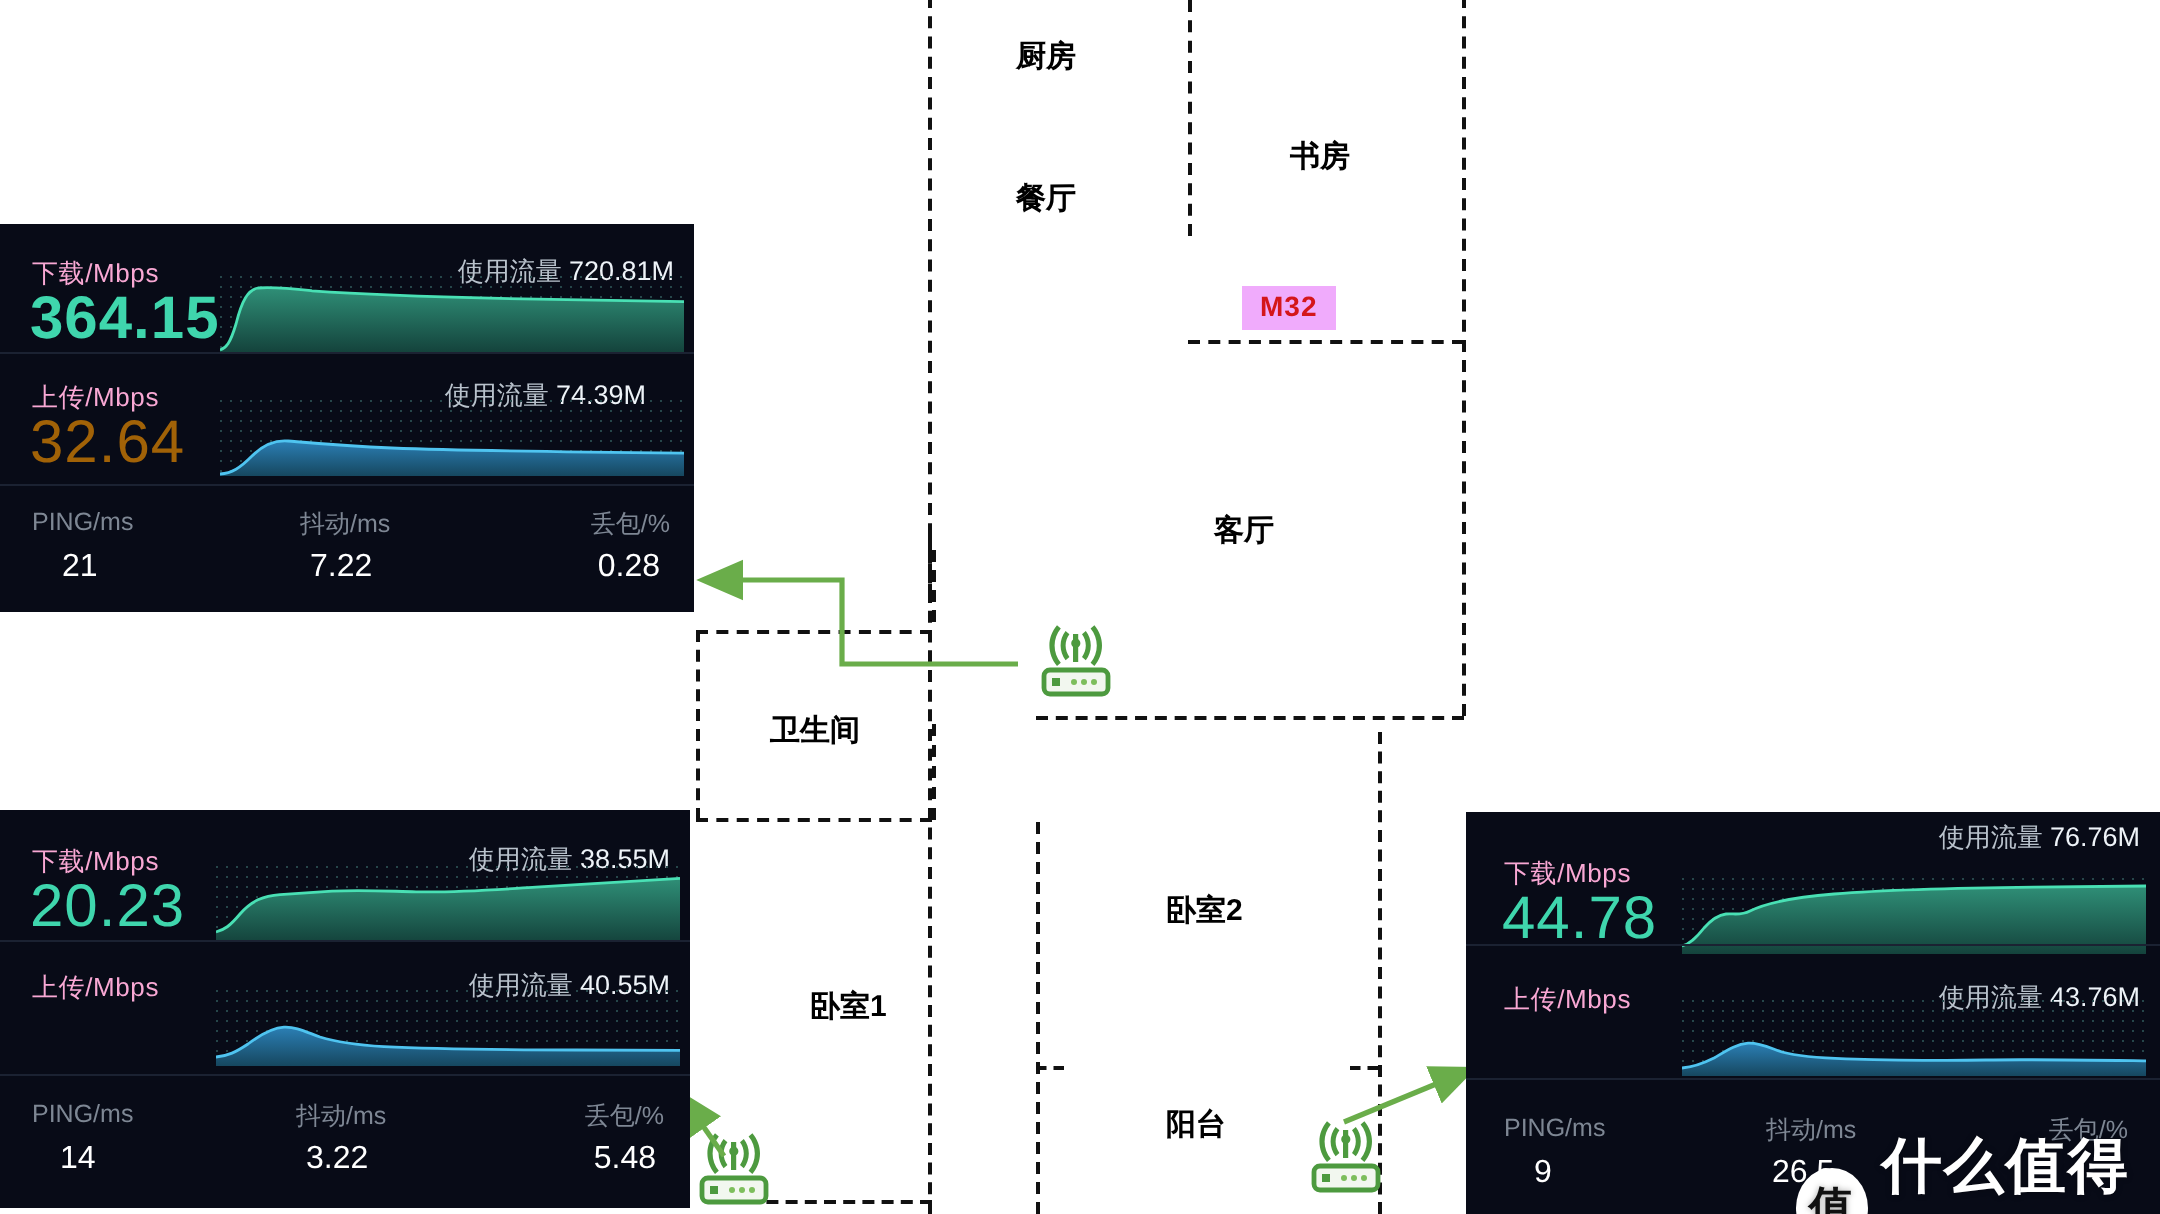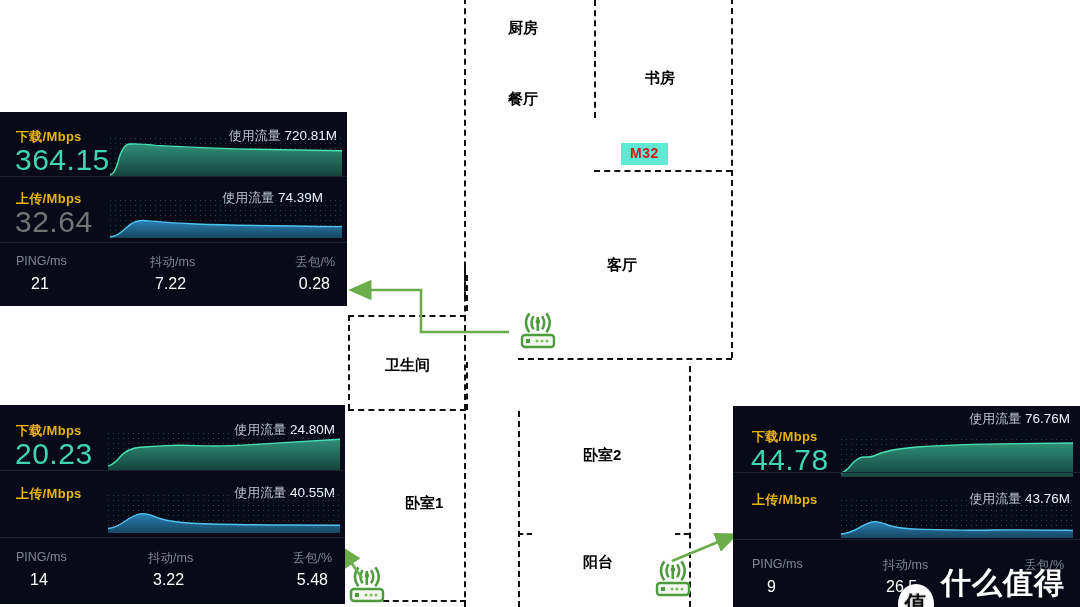--- a/index.html
+++ b/index.html
@@ -13,34 +13,33 @@
   #stage{position:relative;width:1080px;height:607px;overflow:hidden;background:#fff;}
 
   
   .panel{
     position:absolute;
     background:#080b17;
     overflow:hidden;
   }
   .panel .row{position:absolute;}
   .lbl{
-    color:#eab308;
+    color:#f9a8d4;
     font-size:13px;
     letter-spacing:.3px;
     white-space:nowrap;
-    font-weight:bold;
   }
   .bigval{
     font-size:30px;
     font-weight:400;
     letter-spacing:.5px;
     white-space:nowrap;
   }
   .dl .bigval{color:#3fd6ad;}
-  .ul .bigval{color:#737373;}
+  .ul .bigval{color:#a16207;}
   .usage{
     color:#b9c2cc;
     font-size:13px;
     white-space:nowrap;
     text-align:center;
   }
   .usage b{color:#eef3f8;font-weight:400;font-size:13.5px;}
   .statlabel{
     color:#7e8794;font-size:12.5px;white-space:nowrap;
   }
@@ -72,21 +71,21 @@
   .roomlabel{
     position:absolute;
     font-family:"Liberation Sans","DejaVu Sans",sans-serif;
     font-size:15px;
     font-weight:bold;
     color:#000;
     white-space:nowrap;
   }
   .m32{
     position:absolute;
-    background:#5eead4;
+    background:#f0abfc;
     color:#d4161a;
     font-weight:bold;
     font-size:14px;
     padding:2px 9px 3px 9px;
     letter-spacing:.5px;
     line-height:1.2;
   }
   .router{position:absolute;width:44px;height:38px;}
   .router svg{display:block;}
 
@@ -224,21 +223,21 @@
 
     <path d="M362,578 L341,548" fill="none" stroke="#6aad4a" stroke-width="2.6" marker-end="url(#ah)"></path>
 
     <path d="M672,561 L735,535" fill="none" stroke="#6aad4a" stroke-width="2.6" marker-end="url(#ah)"></path>
   </svg>
 
   <div class="panel" style="left:0px;top:112px;width:347px;height:194px;">
 
     <div class="row dl" style="left:0;top:0;width:347px;height:62px;">
       <div class="lbl" style="position:absolute;left:16px;top:16px;">下载/Mbps</div>
-      <div class="bigval" style="position:absolute;left:15px;top:31px;">364.15</div>
+      <div class="bigval" style="position:absolute;left:15px;top:31px;font-weight:bold;">364.15</div>
       <div class="usage" style="position:absolute;right:10px;top:15px;">
         <span>使用流量</span>
         <b>720.81M</b>
       </div>
       <div class="chartbox" style="left:110px;top:26px;width:232px;height:38px;">
         <svg viewBox="0 0 232 38" width="232" height="38" preserveAspectRatio="none">
           <defs>
             <pattern id="g1" width="5" height="5" patternUnits="userSpaceOnUse">
               <rect width="1" height="1" fill="#26464a"></rect>
             </pattern>
@@ -287,21 +286,21 @@
       <div class="statval" style="position:absolute;right:17px;top:31px;">0.28</div>
     </div>
   </div>
 
   <div class="panel" style="left:0px;top:405px;width:345px;height:199px;">
     <div class="row dl" style="left:0;top:0;width:345px;height:63px;">
       <div class="lbl" style="position:absolute;left:16px;top:17px;">下载/Mbps</div>
       <div class="bigval" style="position:absolute;left:15px;top:32px;">20.23</div>
       <div class="usage" style="position:absolute;right:10px;top:16px;">
         <span>使用流量</span>
-        <b>24.80M</b>
+        <b>38.55M</b>
       </div>
       <div class="chartbox" style="left:108px;top:28px;width:232px;height:38px;">
         <svg viewBox="0 0 232 38" width="232" height="38" preserveAspectRatio="none">
           <defs>
             <linearGradient id="dlg2" x1="0" y1="0" x2="0" y2="1">
               <stop offset="0%" stop-color="#2f8f77"></stop>
                 <stop offset="100%" stop-color="#14433c"></stop>
             </linearGradient>
           </defs>
           <rect x="0" y="0" width="232" height="38" fill="url(#g1)"></rect>

